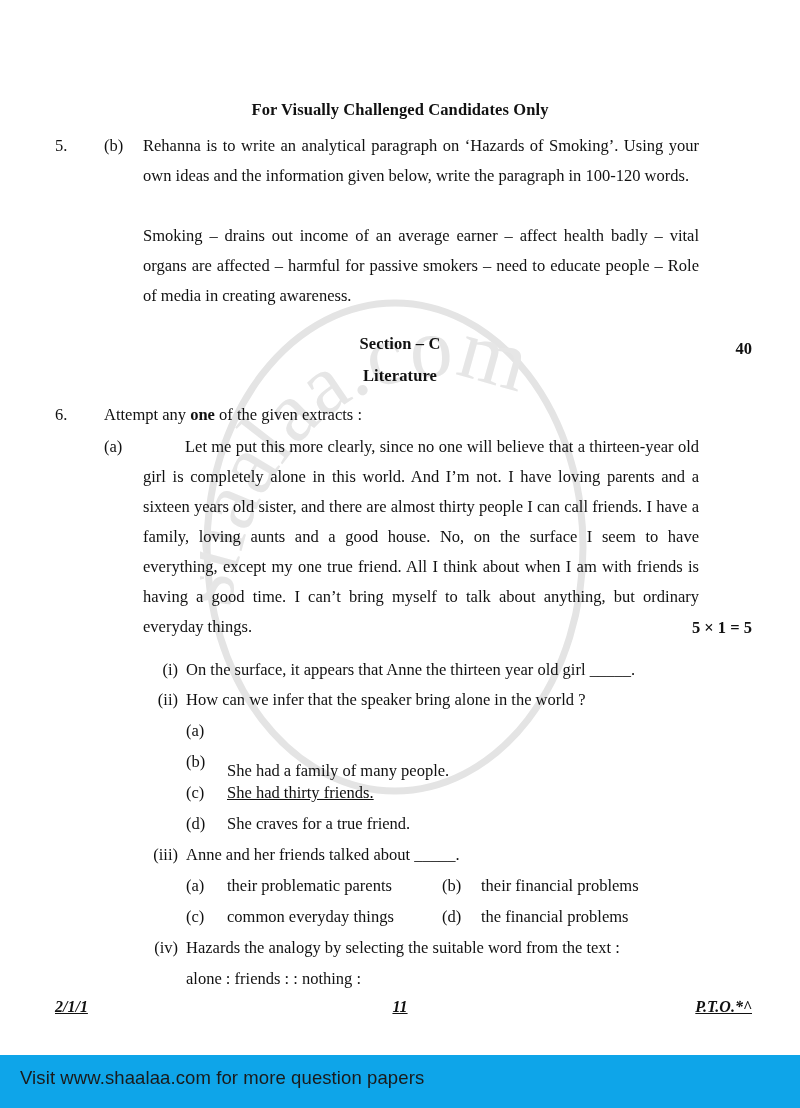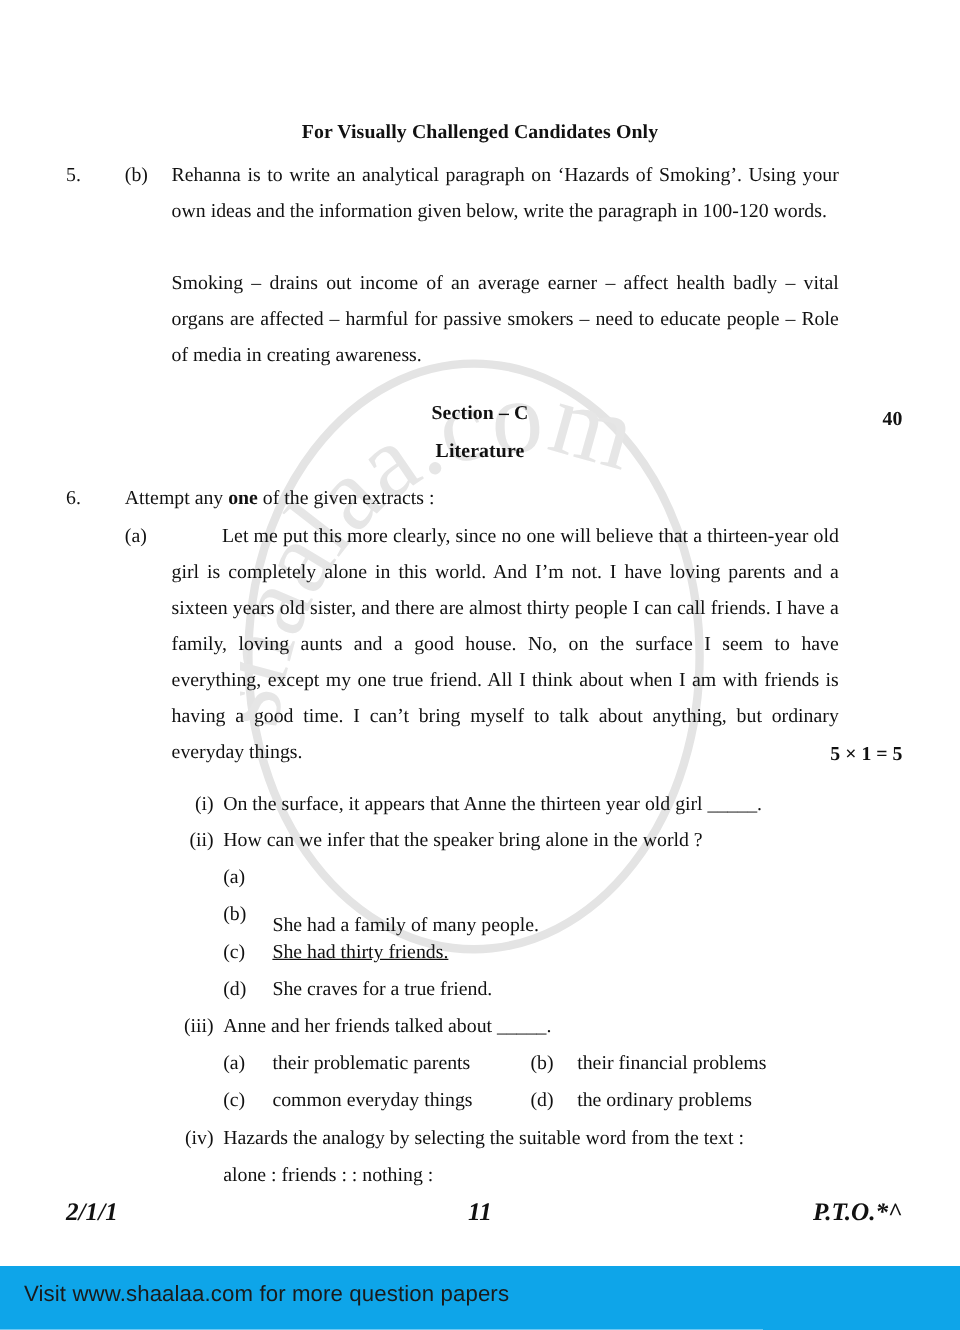--- a/index.html
+++ b/index.html
@@ -99,21 +99,22 @@
     line-height: 30px;
   }
 
   b, .bold { font-weight: bold; }
 
   
   .foot {
     position: absolute;
     font-style: italic;
     font-weight: bold;
-    font-size: 21px;
+    font-size: 16px;
+    text-decoration: underline;
   }
   #foot-code { left: 55px; top: 998px; }
   #foot-page { left: 0; top: 998px; width: 800px; text-align: center; font-weight: bold; }
   #foot-pto  { right: 48px; top: 998px; }
 
   
   #banner {
     position: absolute;
     left: 0;
     top: 1055px;
@@ -194,21 +195,21 @@
     <div class="qtext" style="left:186px; top:840px;">Anne and her friends talked about _____.</div>
 
     <div class="opt-label" style="left:186px; top:871px;">(a)</div>
     <div class="qtext" style="left:227px; top:871px;">their problematic parents</div>
     <div class="opt-label" style="left:442px; top:871px;">(b)</div>
     <div class="qtext" style="left:481px; top:871px;">their financial problems</div>
 
     <div class="opt-label" style="left:186px; top:902px;">(c)</div>
     <div class="qtext" style="left:227px; top:902px;">common everyday things</div>
     <div class="opt-label" style="left:442px; top:902px;">(d)</div>
-    <div class="qtext" style="left:481px; top:902px;">the ordinary problems</div>
+    <div class="qtext" style="left:481px; top:902px;">the financial problems</div>
 
     <div class="roman rt" style="left:132px; top:933px;">(iv)</div>
     <div class="qtext" style="left:186px; top:933px;">Hazards the analogy by selecting the suitable word from the text :</div>
     <div class="qtext" style="left:186px; top:964px;text-align:right;">alone : friends : : nothing :</div>
 
     <div class="foot" id="foot-code">2/1/1</div>
     <div class="foot" id="foot-page">11</div>
     <div class="foot" id="foot-pto">P.T.O.*^</div>
 
   </div>

